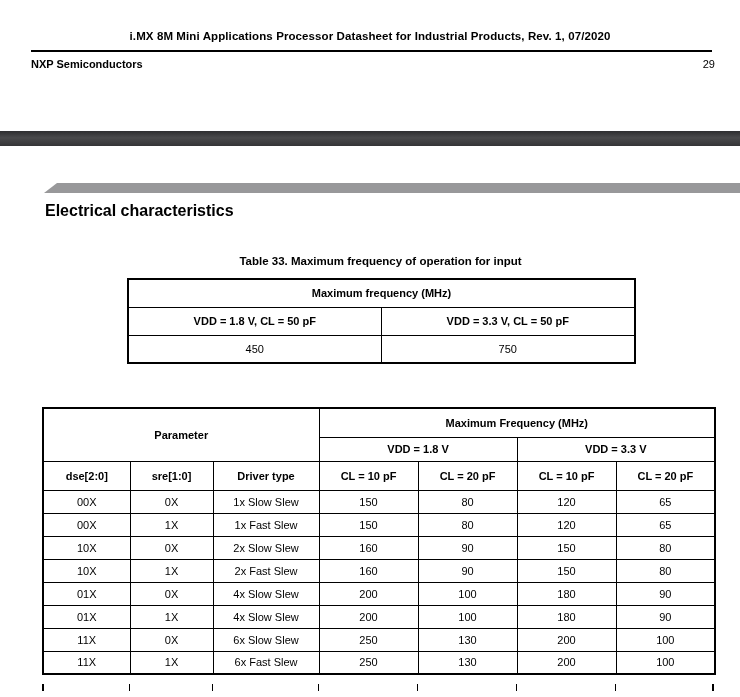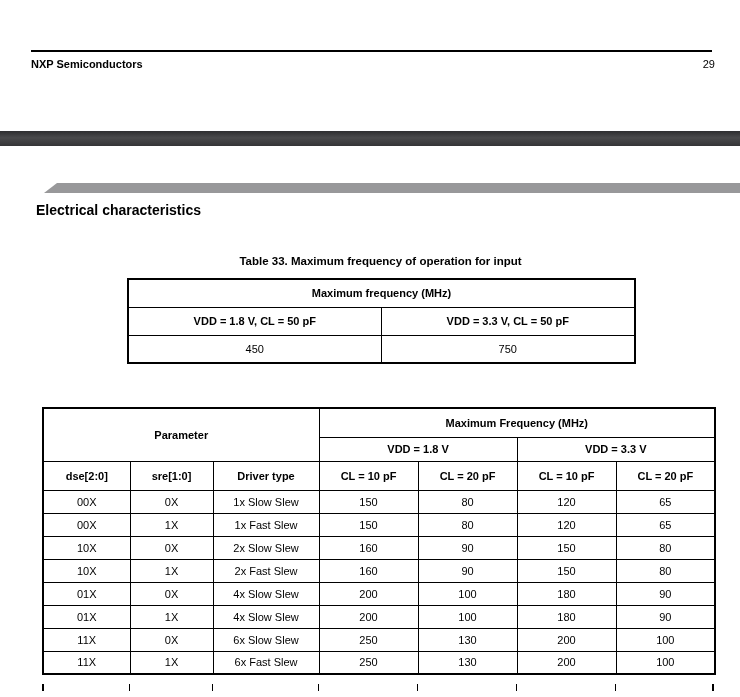--- a/index.html
+++ b/index.html
@@ -50,22 +50,22 @@
   }
   .gray-tab {
     position: absolute;
     top: 183px; left: 44px;
     width: 696px; height: 10px;
     background: #98989a;
     clip-path: polygon(13px 0, 100% 0, 100% 100%, 0 100%);
   }
   .section-title {
     position: absolute;
-    top: 202px; left: 36px;
-    font-size: 14px;
+    top: 202px; left: 45px;
+    font-size: 16px;
     font-weight: bold;
   }
 
   
   .tbl-caption {
     position: absolute;
     text-align: center;
     font-size: 11.5px;
     font-weight: bold;
   }
@@ -108,20 +108,21 @@
   .stubs span:nth-child(5) { left: 375px; }
   .stubs span:nth-child(6) { left: 474px; }
   .stubs span:nth-child(7) { left: 573px; }
   .stubs span:nth-child(8) { left: 670px; width: 2px; }
 </style>
 </head>
 <body>
 
 <div id="page">
 
+  <div class="doc-title">i.MX 8M Mini Applications Processor Datasheet for Industrial Products, Rev. 1, 07/2020</div>
   <div class="header-rule"></div>
   <div class="vendor-name">NXP Semiconductors</div>
   <div class="page-number">29</div>
 
   <div class="dark-bar"></div>
   <div class="gray-tab"></div>
   <div class="section-title">Electrical characteristics</div>
 
   <div class="tbl-caption t23-caption">Table 33. Maximum frequency of operation for input</div>
   <table class="doc-table t23">

